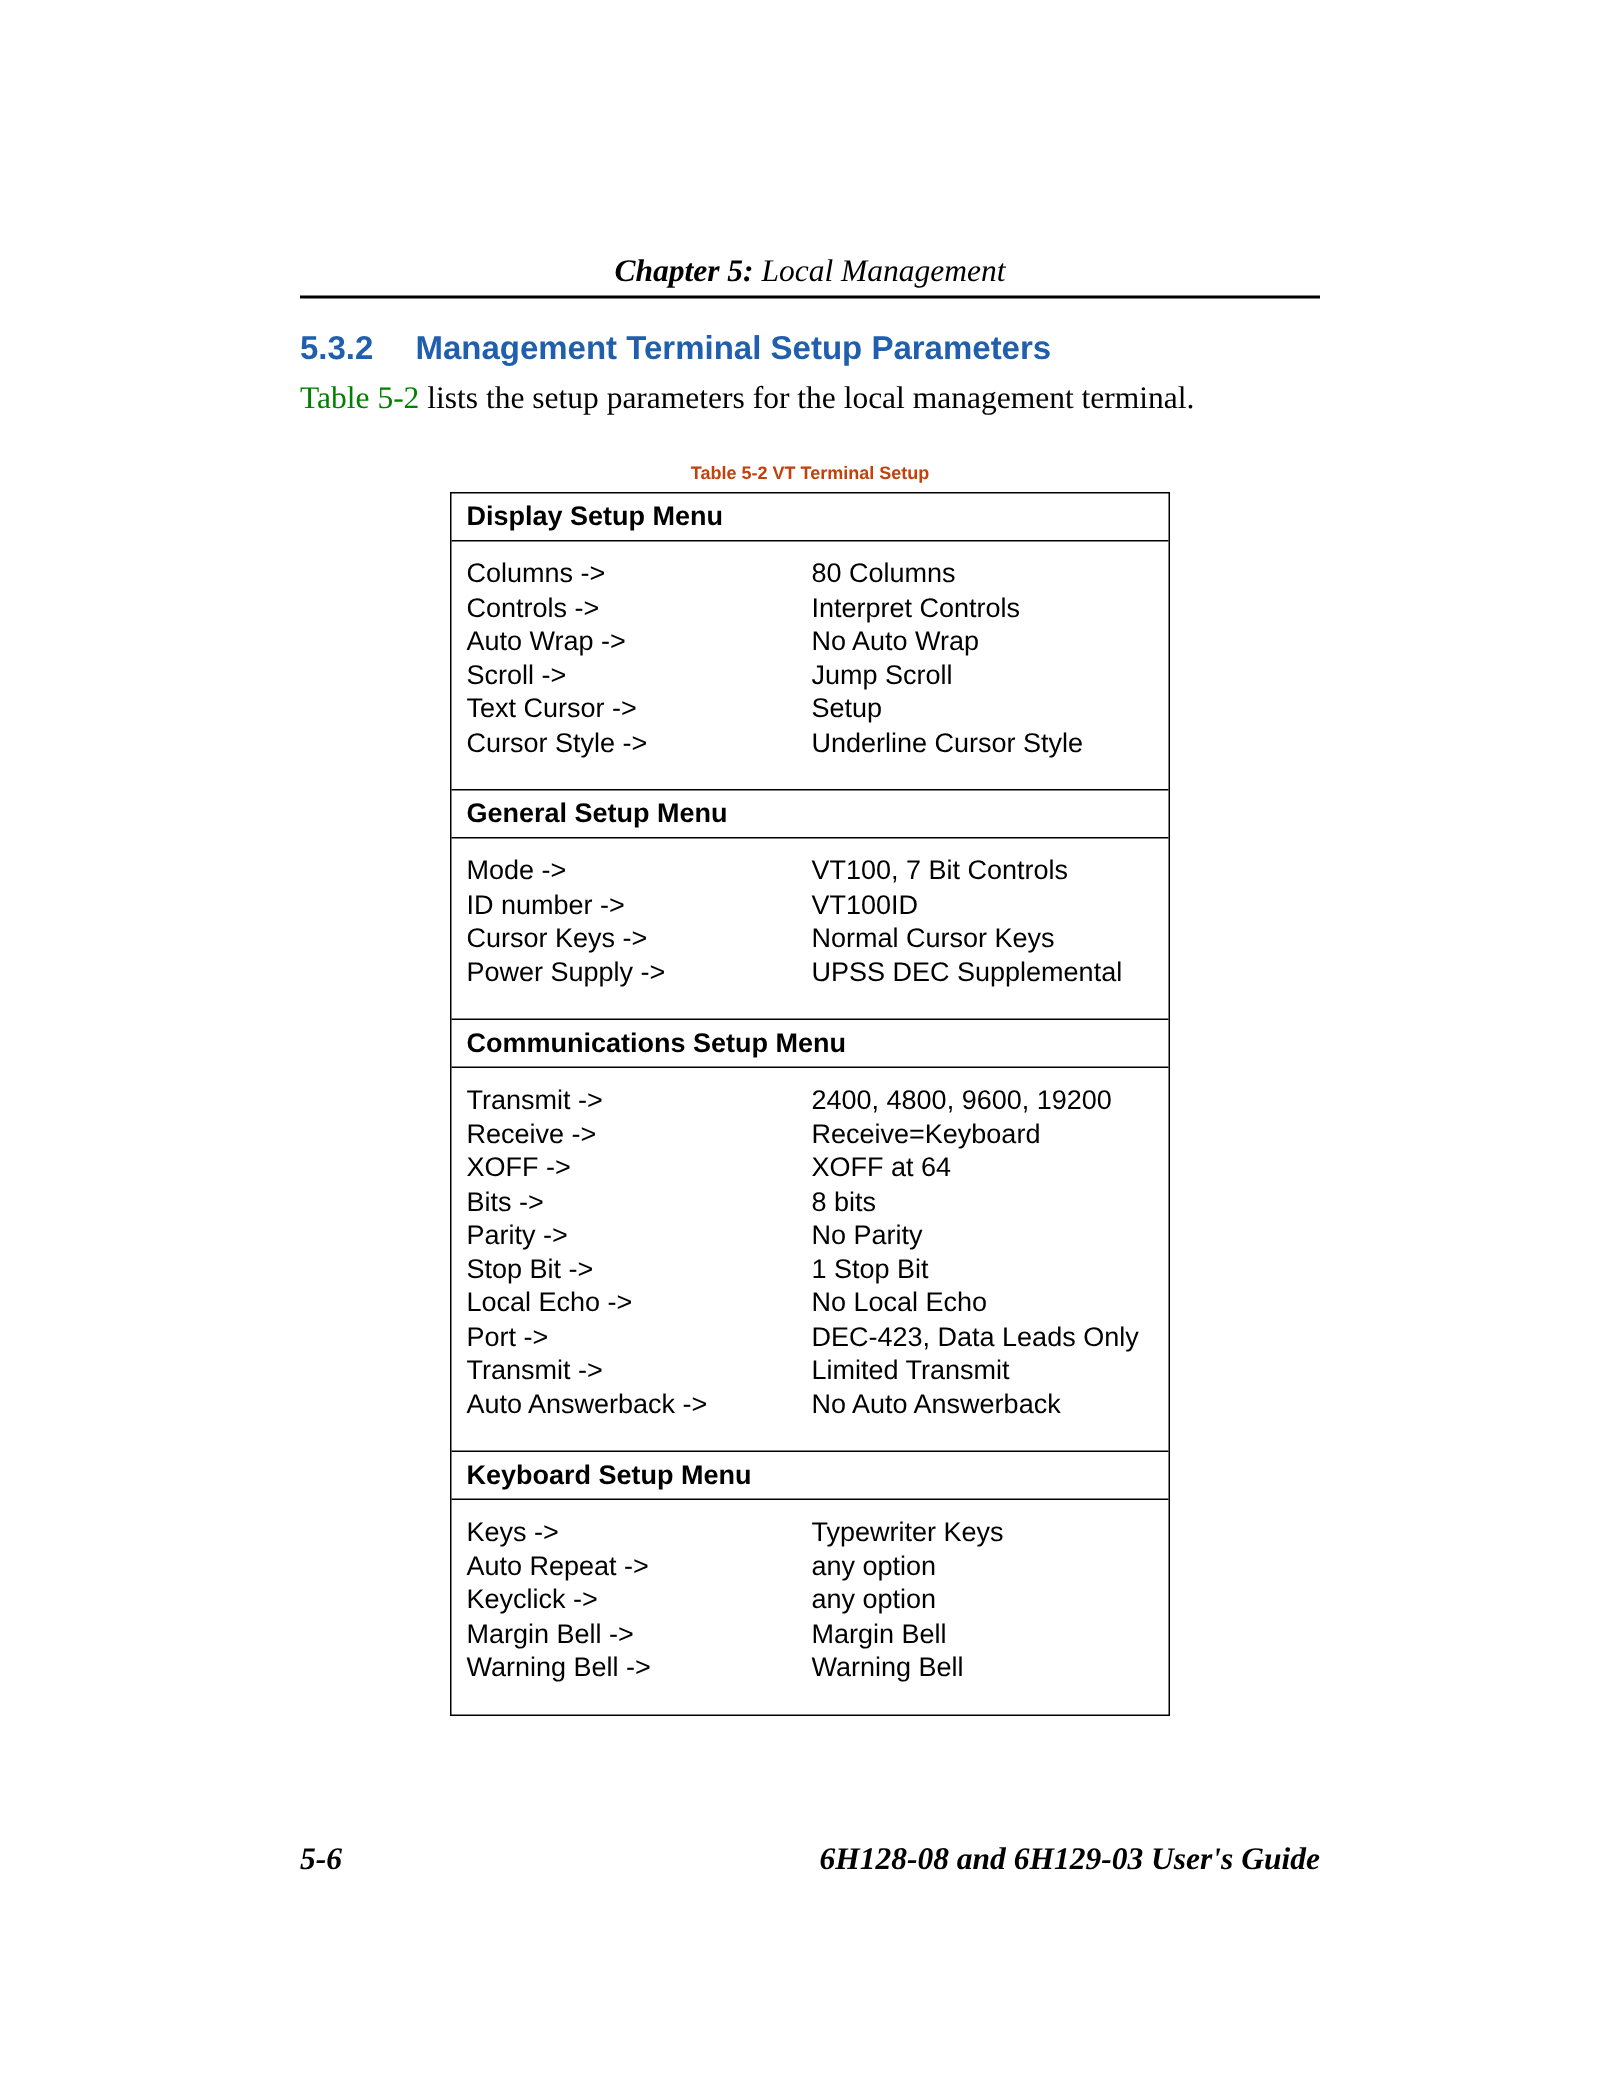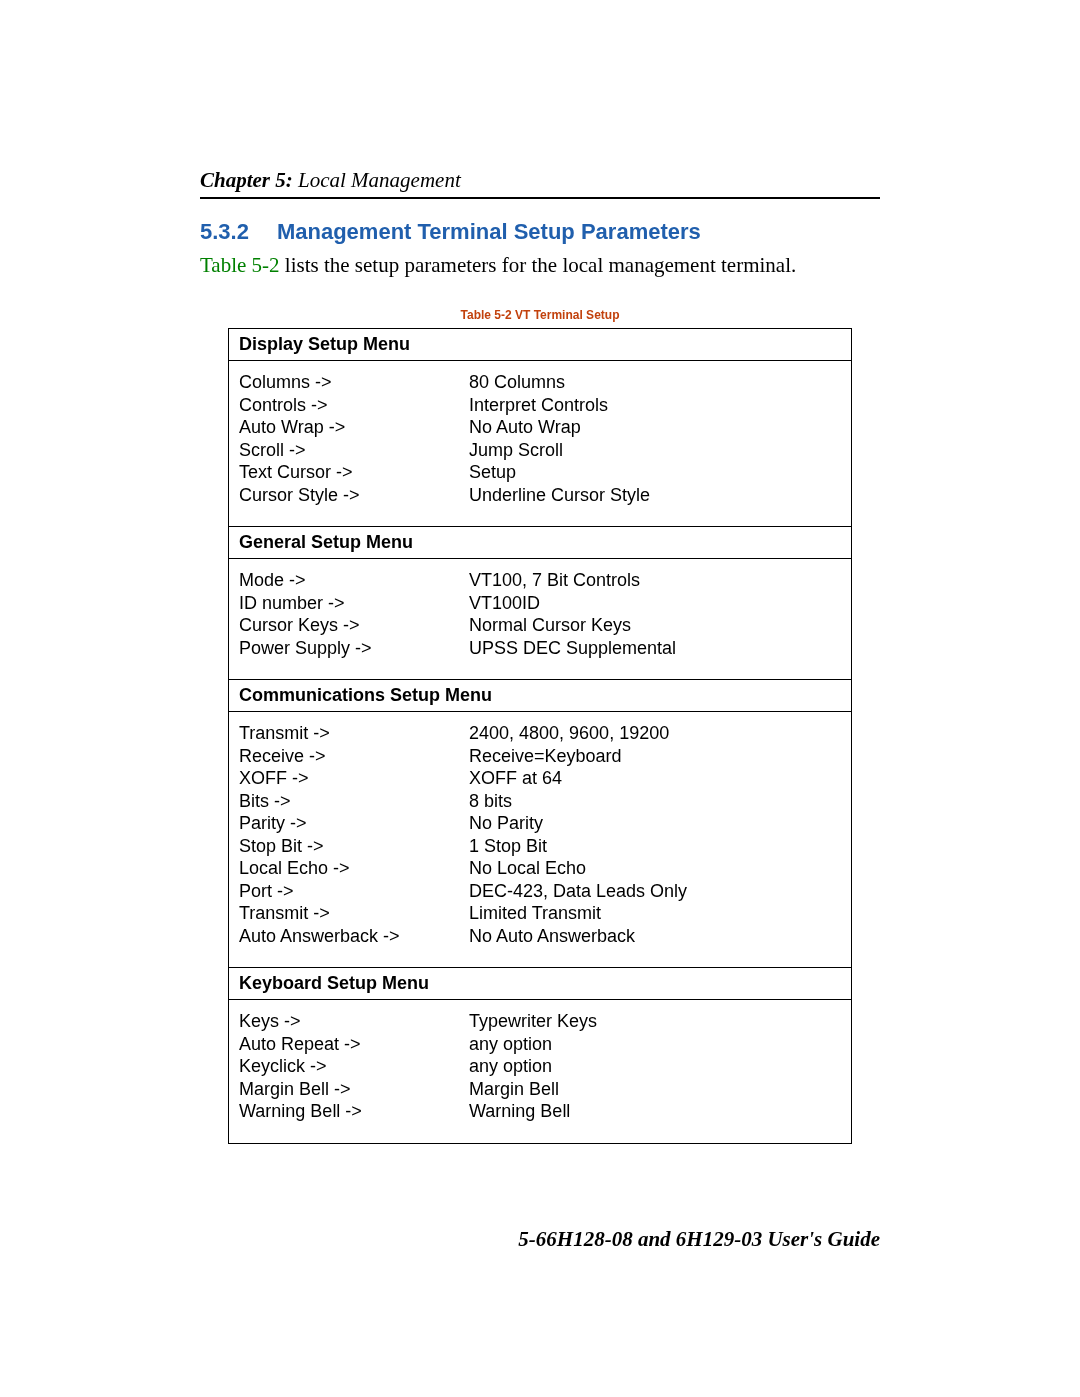--- a/index.html
+++ b/index.html
@@ -16,20 +16,21 @@
       position: relative;
     }
     .page-content {
       padding: 168px 200px 0 200px;
     }
     .chapter-header {
       font-family: 'Times New Roman', Times, serif;
       font-style: italic;
       font-size: 21px;
       margin-bottom: 4px;
+      text-align: center;
     }
     .chapter-header .bold {
       font-weight: bold;
     }
     .hr {
       border: none;
       border-top: 2px solid #000;
       margin-bottom: 20px;
     }
     .section-heading {
@@ -54,21 +55,21 @@
     .table-caption {
       text-align: center;
       color: #c2410c;
       font-weight: bold;
       font-size: 12px;
       font-family: Arial, Helvetica, sans-serif;
       margin-bottom: 6px;
     }
     .setup-table {
       border: 1.5px solid #000;
-      width: 624px;
+      width: 480px;
       margin: 0 auto;
       font-family: Arial, Helvetica, sans-serif;
       font-size: 18px;
     }
     .section-row {
       border-bottom: 1.5px solid #000;
       padding: 5px 10px;
       font-weight: bold;
     }
     .data-block {
@@ -88,21 +89,21 @@
     }
     .data-value {
       flex: 1;
     }
     .footer {
       position: absolute;
       bottom: 145px;
       left: 200px;
       right: 200px;
       display: flex;
-      justify-content: flex-end;
+      justify-content: space-between;
       font-family: 'Times New Roman', Times, serif;
       font-style: italic;
       font-weight: bold;
       font-size: 21px;
     }
   </style>
 </head>
 <body>
 
 <div class="page-content">

